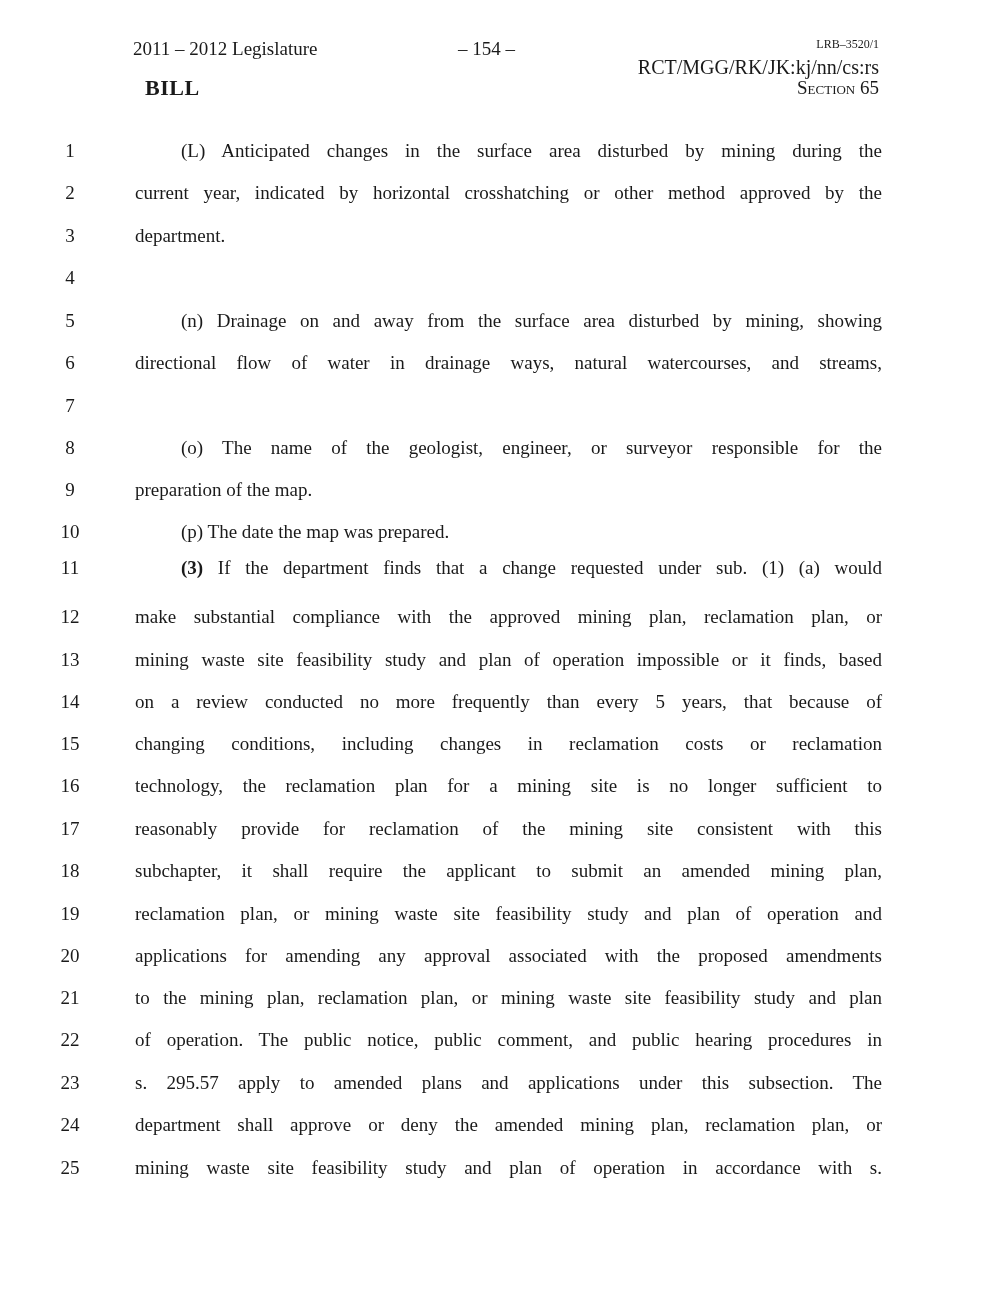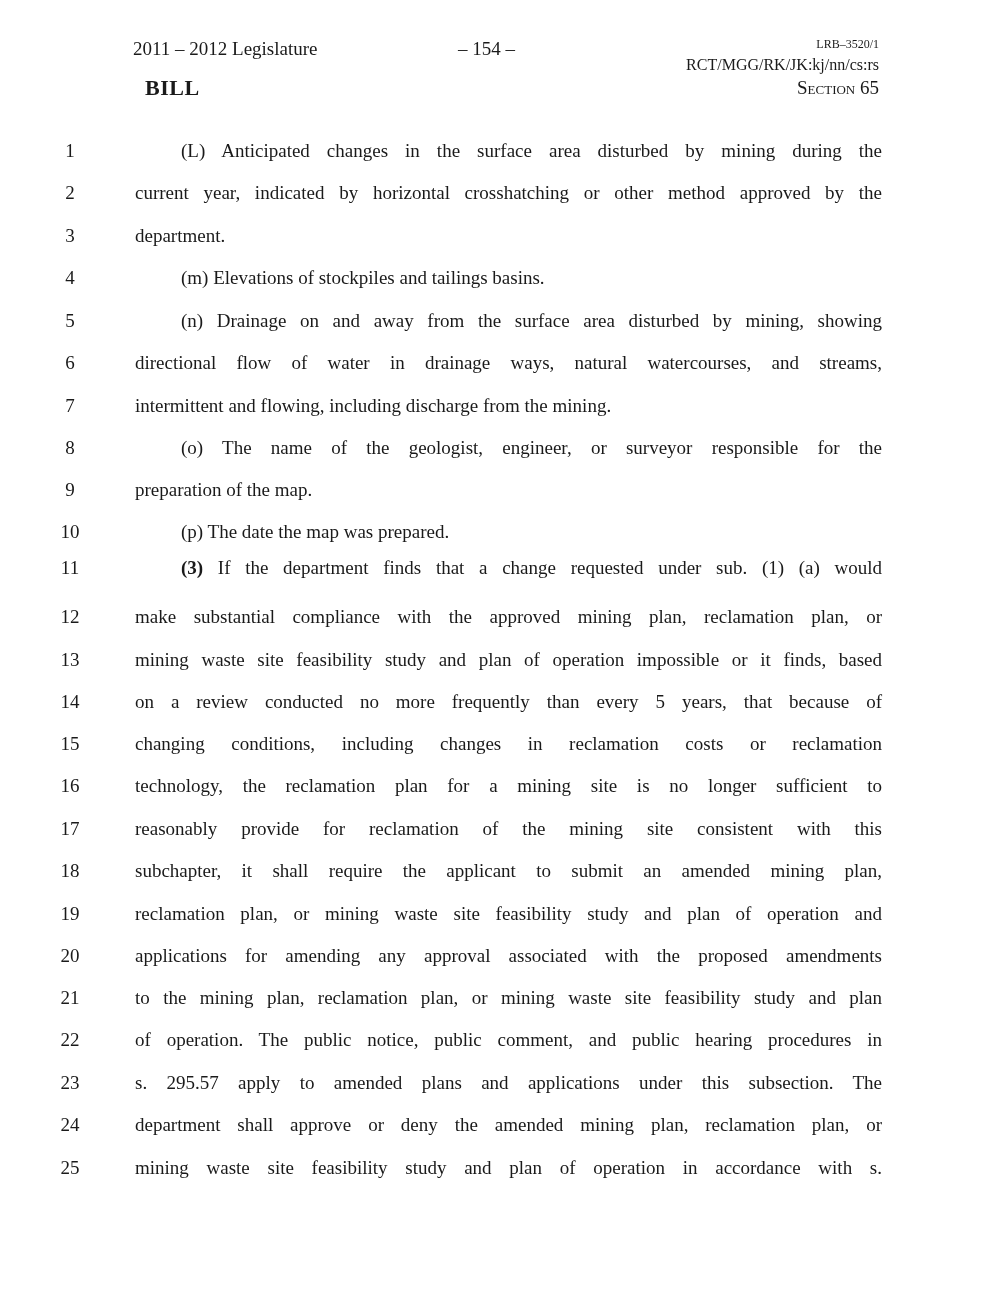--- a/index.html
+++ b/index.html
@@ -6,21 +6,21 @@
   body {
     width: 1000px; height: 1294px; position: relative; overflow: hidden;
     font-family: "Liberation Serif", "DejaVu Serif", serif;
     color: #1a1a1a;
   }
   .hdr { position: absolute; font-size: 19px; line-height: 1; white-space: nowrap; }
   .hdr-leg { left: 133px; top: 39px; }
   .hdr-page { left: 458px; top: 39px; }
   .hdr-bill { left: 145px; top: 77px; font-weight: bold; font-size: 22px; letter-spacing: 0.5px; }
   .hdr-lrb { right: 121px; top: 38px; font-size: 12px; text-align: right; }
-  .hdr-init { right: 121px; top: 57px; font-size: 16px; text-align: right; }
+  .hdr-init { right: 121px; top: 57px; font-size: 20px; text-align: right; }
   .hdr-sec { right: 121px; top: 78px; font-size: 19px; text-align: left; font-variant: small-caps; }
 
   .line { position: absolute; left: 0; width: 1000px; height: 42px; }
   .ln { position: absolute; left: 40px; width: 60px; text-align: center; font-size: 19px; top: 0; }
   .tx {
     position: absolute; left: 135px; width: 747px; font-size: 19px; top: 0;
     white-space: nowrap; text-align: justify; text-align-last: justify;
   }
   .tx.indent { left: 181px; width: 701px; }
   .tx.last { text-align-last: left; }
@@ -46,33 +46,31 @@
   <div class="line" style="top:182px">
     <span class="ln">2</span>
     <span class="tx">current year, indicated by horizontal crosshatching or other method approved by the</span>
   </div>
   <div class="line" style="top:225px">
     <span class="ln">3</span>
     <span class="tx last">department.</span>
   </div>
   <div class="line" style="top:267px">
     <span class="ln">4</span>
-    <span class="tx indent last">(m)  Elevations of stockpiles and tailings basins.</span>
   </div>
   <div class="line" style="top:310px">
     <span class="ln">5</span>
     <span class="tx indent">(n)  Drainage on and away from the surface area disturbed by mining, showing</span>
   </div>
   <div class="line" style="top:352px">
     <span class="ln">6</span>
     <span class="tx">directional flow of water in drainage ways, natural watercourses, and streams,</span>
   </div>
   <div class="line" style="top:395px">
     <span class="ln">7</span>
-    <span class="tx last">intermittent and flowing, including discharge from the mining.</span>
   </div>
   <div class="line" style="top:437px">
     <span class="ln">8</span>
     <span class="tx indent">(o)  The name of the geologist, engineer, or surveyor responsible for the</span>
   </div>
   <div class="line" style="top:479px">
     <span class="ln">9</span>
     <span class="tx last">preparation of the map.</span>
   </div>
   <div class="line" style="top:521px">

